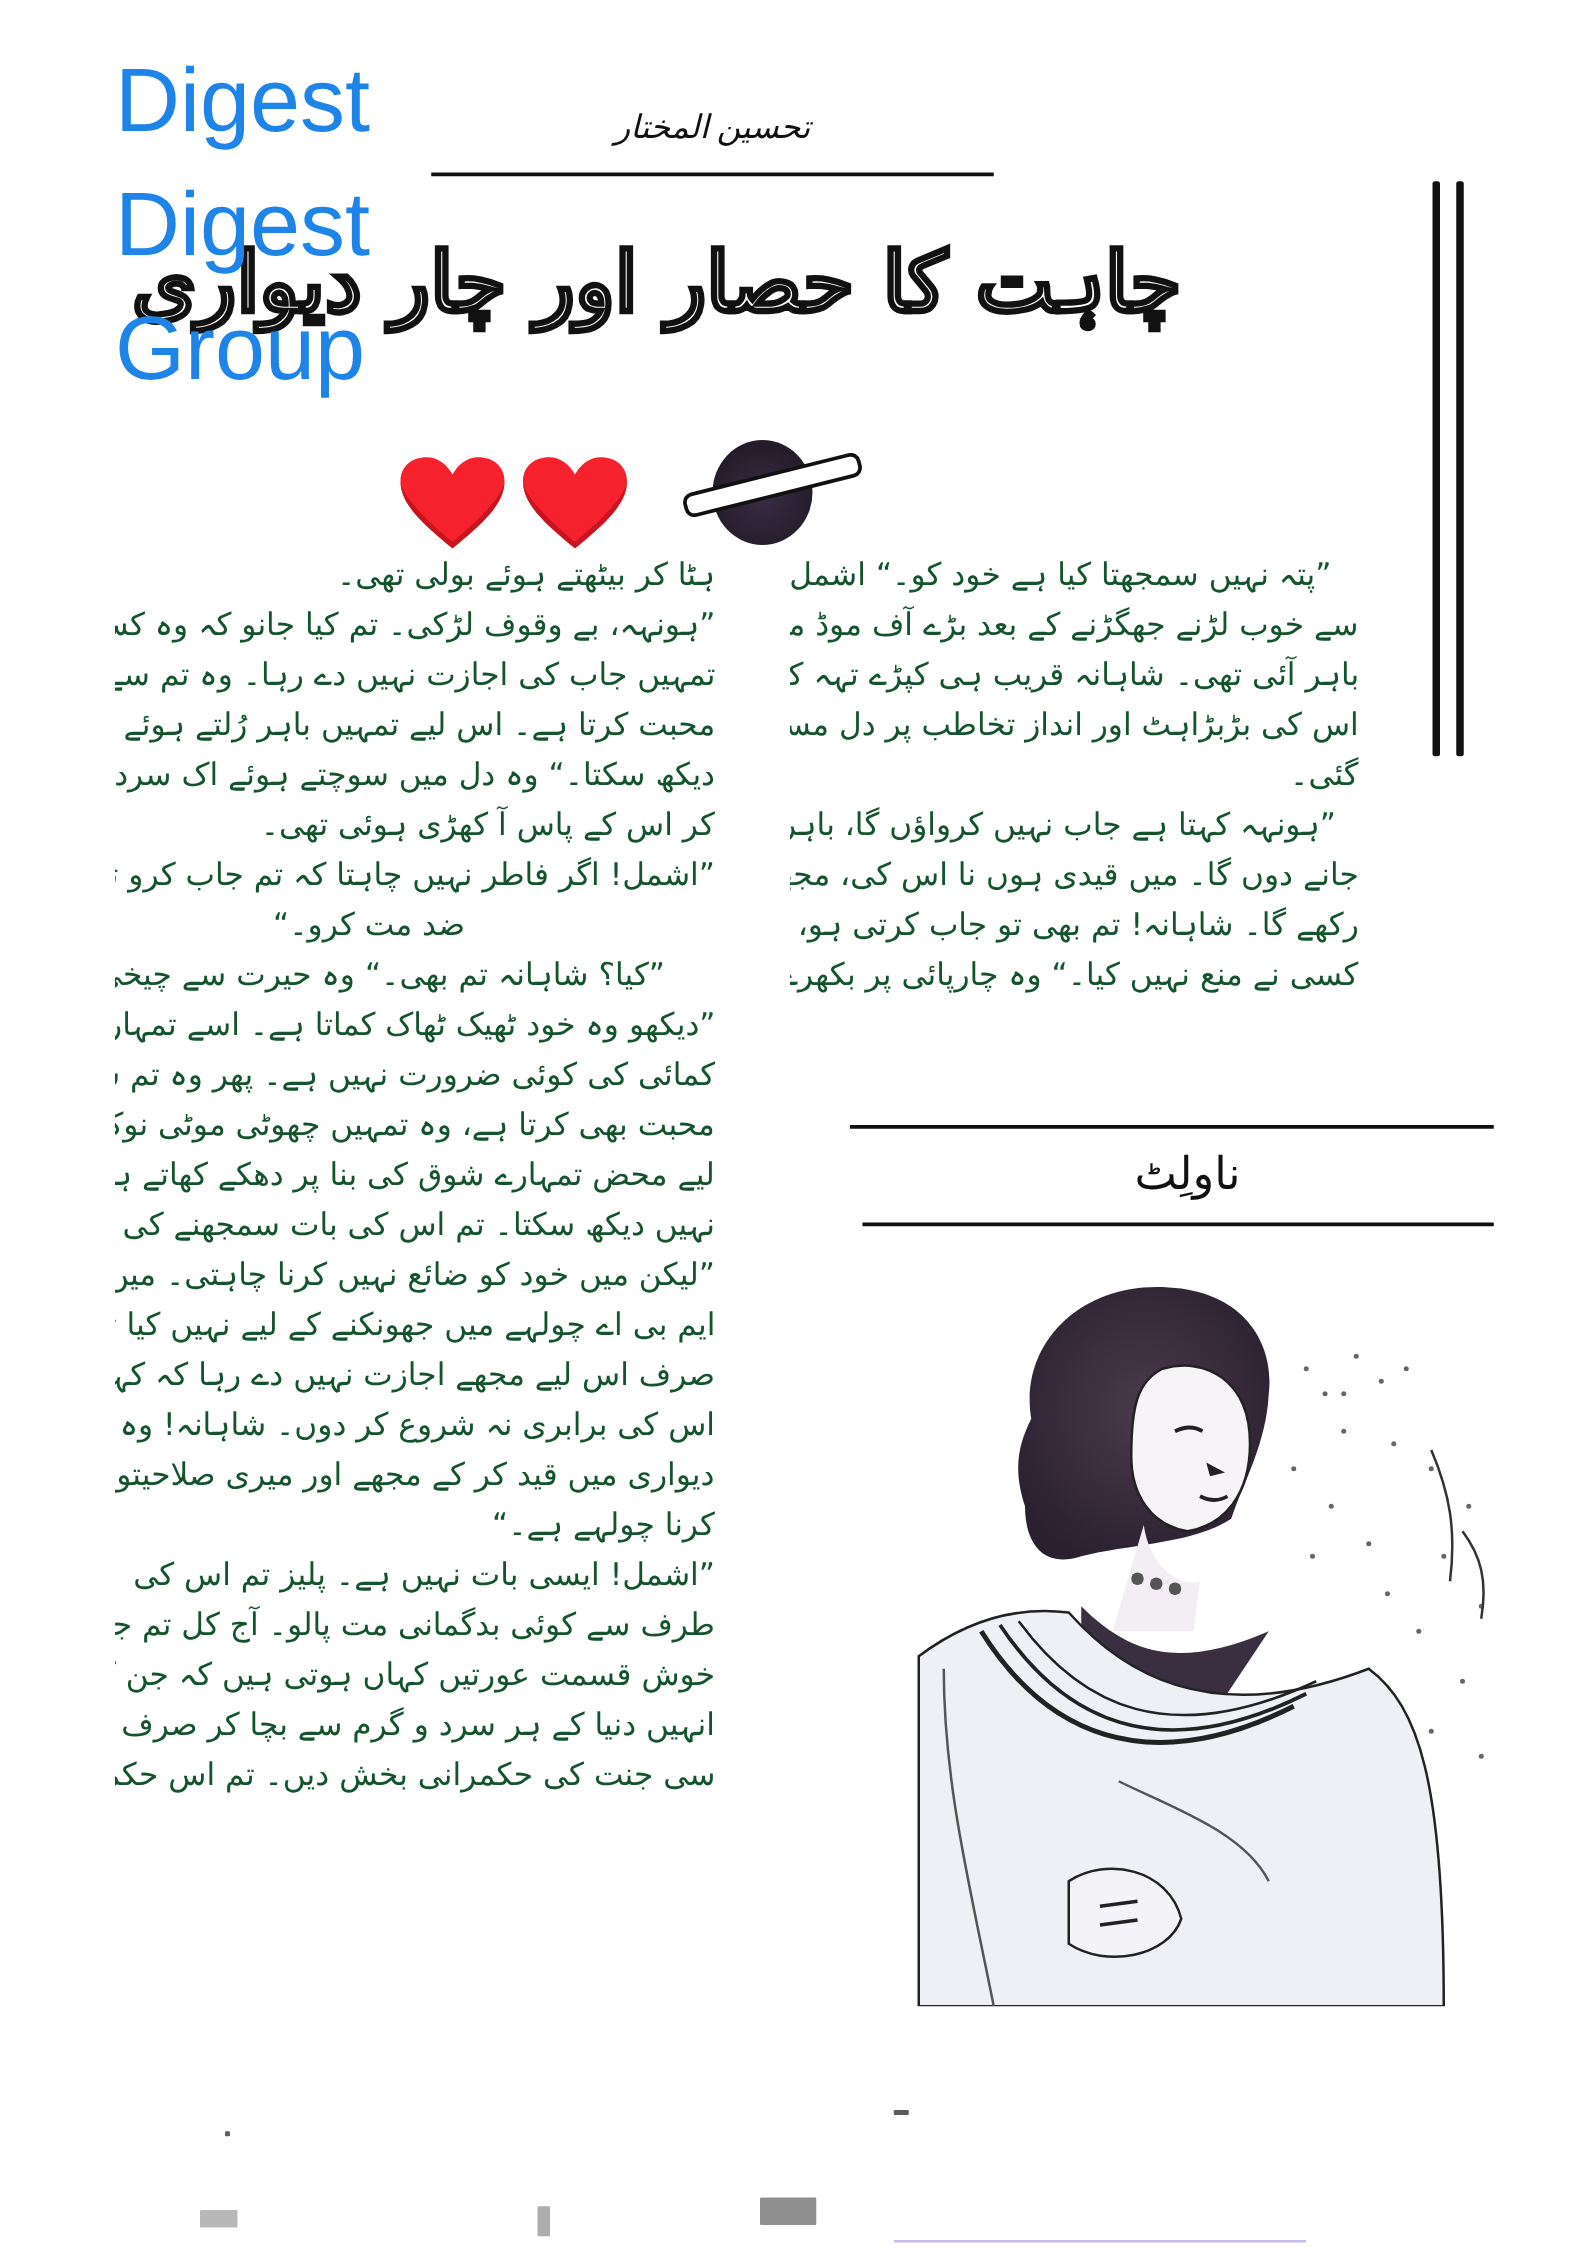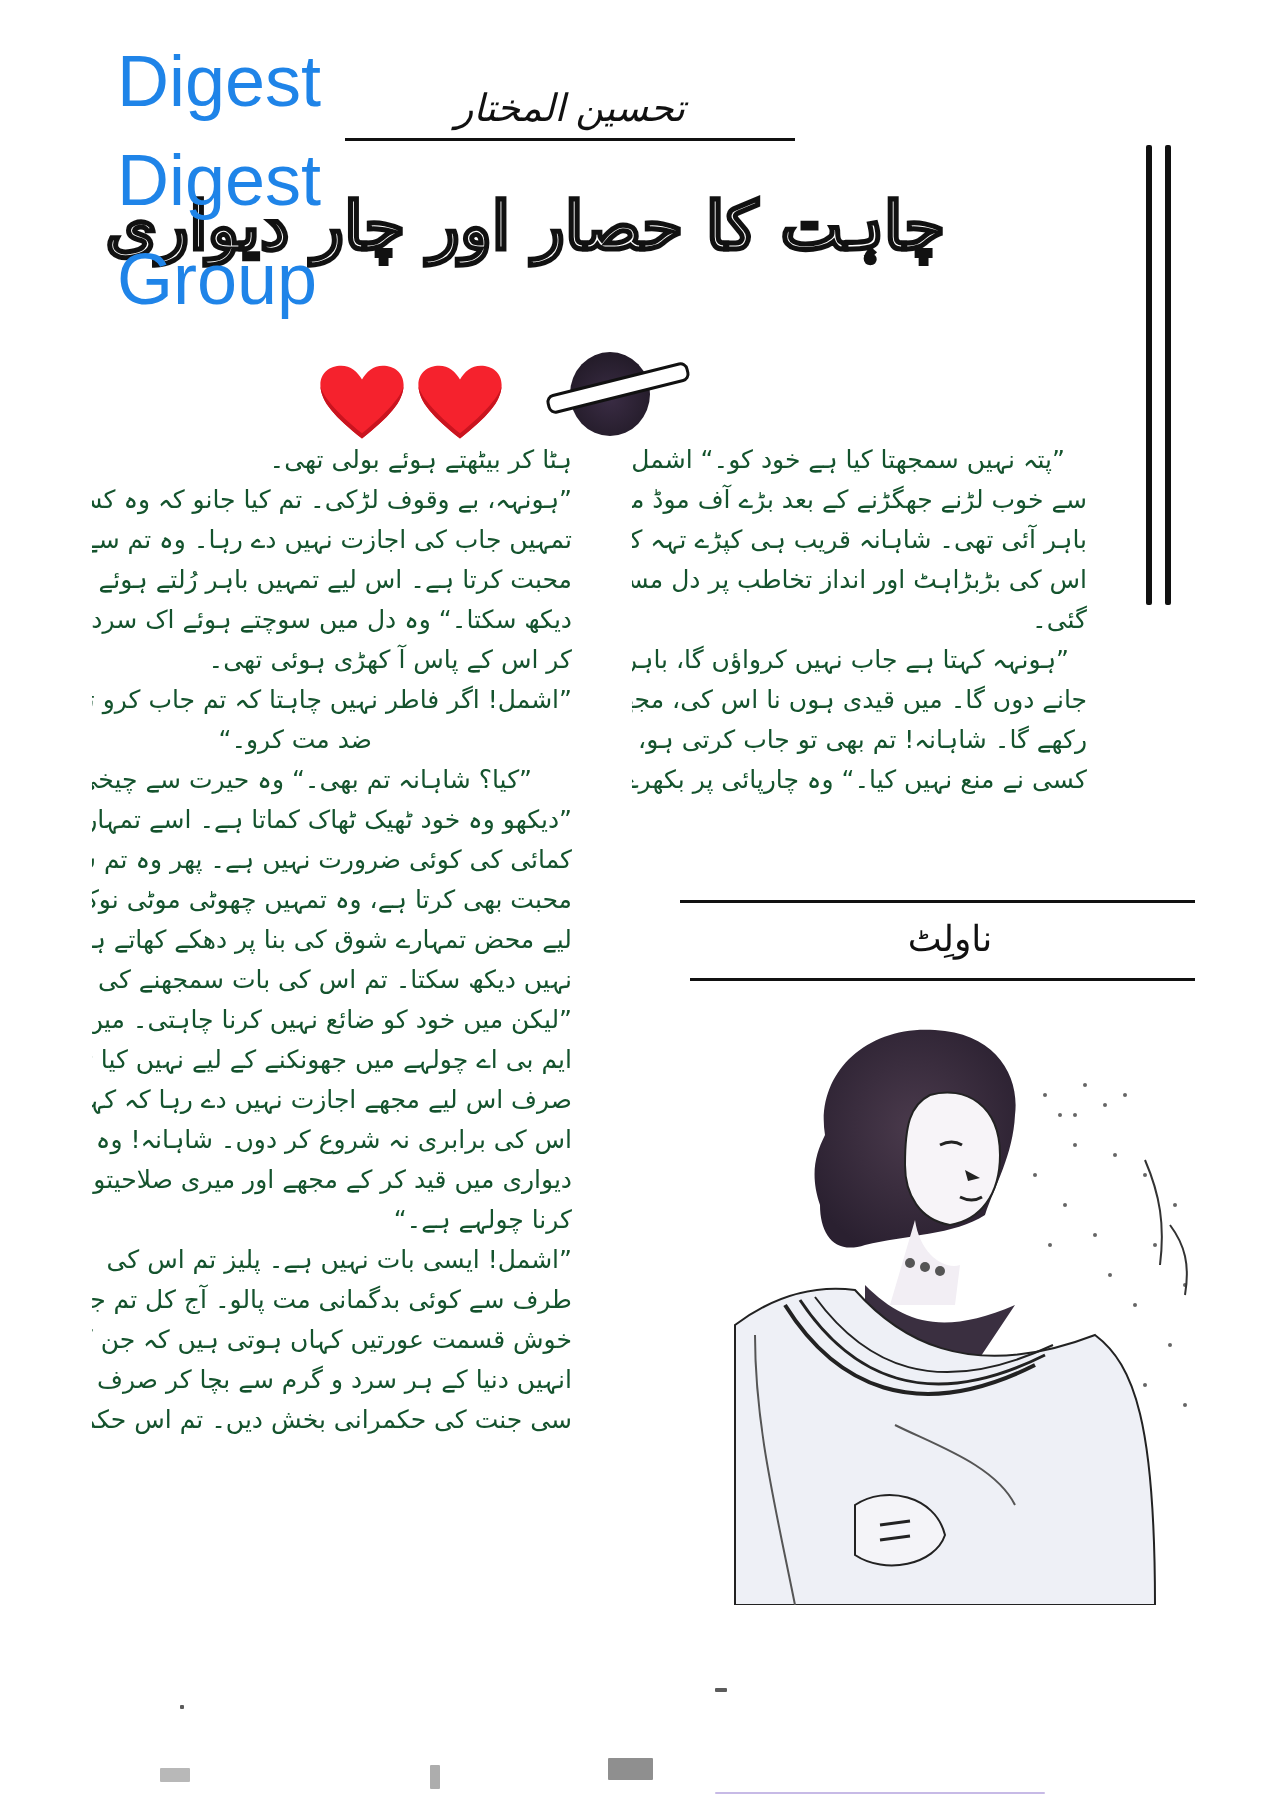--- a/index.html
+++ b/index.html
@@ -3,29 +3,29 @@
 <meta charset="utf-8">
 <style>
   html, body { margin: 0; padding: 0; }
   body {
     width: 1271px; height: 1800px; background: #ffffff; position: relative; overflow: hidden;
     font-family: "DejaVu Sans", sans-serif; color: #111;
   }
   .watermark {
     position: absolute; left: 92px; top: 32px; width: 360px;
     font-family: "Liberation Sans", sans-serif; font-size: 72px; line-height: 99px;
-    color: #1f84e8; z-index: 5; margin-left: 25px;
+    color: #1f84e8; z-index: 5;
   }
   .watermark div { white-space: nowrap; }
   .hearts { position: absolute; left: 318px; top: 364px; z-index: 6; display: flex; gap: 10px; }
   .hearts svg { width: 88px; height: 78px; }
 
   .author {
     position: absolute; left: 345px; top: 86px; width: 450px; text-align: center;
-    direction: rtl; font-family: Liberation Sans, sans-serif; font-size: 38px; font-style: italic; color: #111;
+    direction: rtl; font-family: Liberation Serif, serif; font-size: 26px; font-style: italic; color: #111;
   }
   .rule { position: absolute; background: #111; }
   .title-box {
     position: absolute; left: 305px; top: 152px; width: 640px; height: 210px;
     z-index: 2;
   }
   .title-text {
     position: absolute; left: 0; top: 35px; width: 640px; text-align: center; direction: rtl;
     font-family: "DejaVu Serif", serif; font-size: 66px; font-weight: bold;
     color: #fff; -webkit-text-stroke: 3px #111; letter-spacing: 2px; white-space: nowrap;

